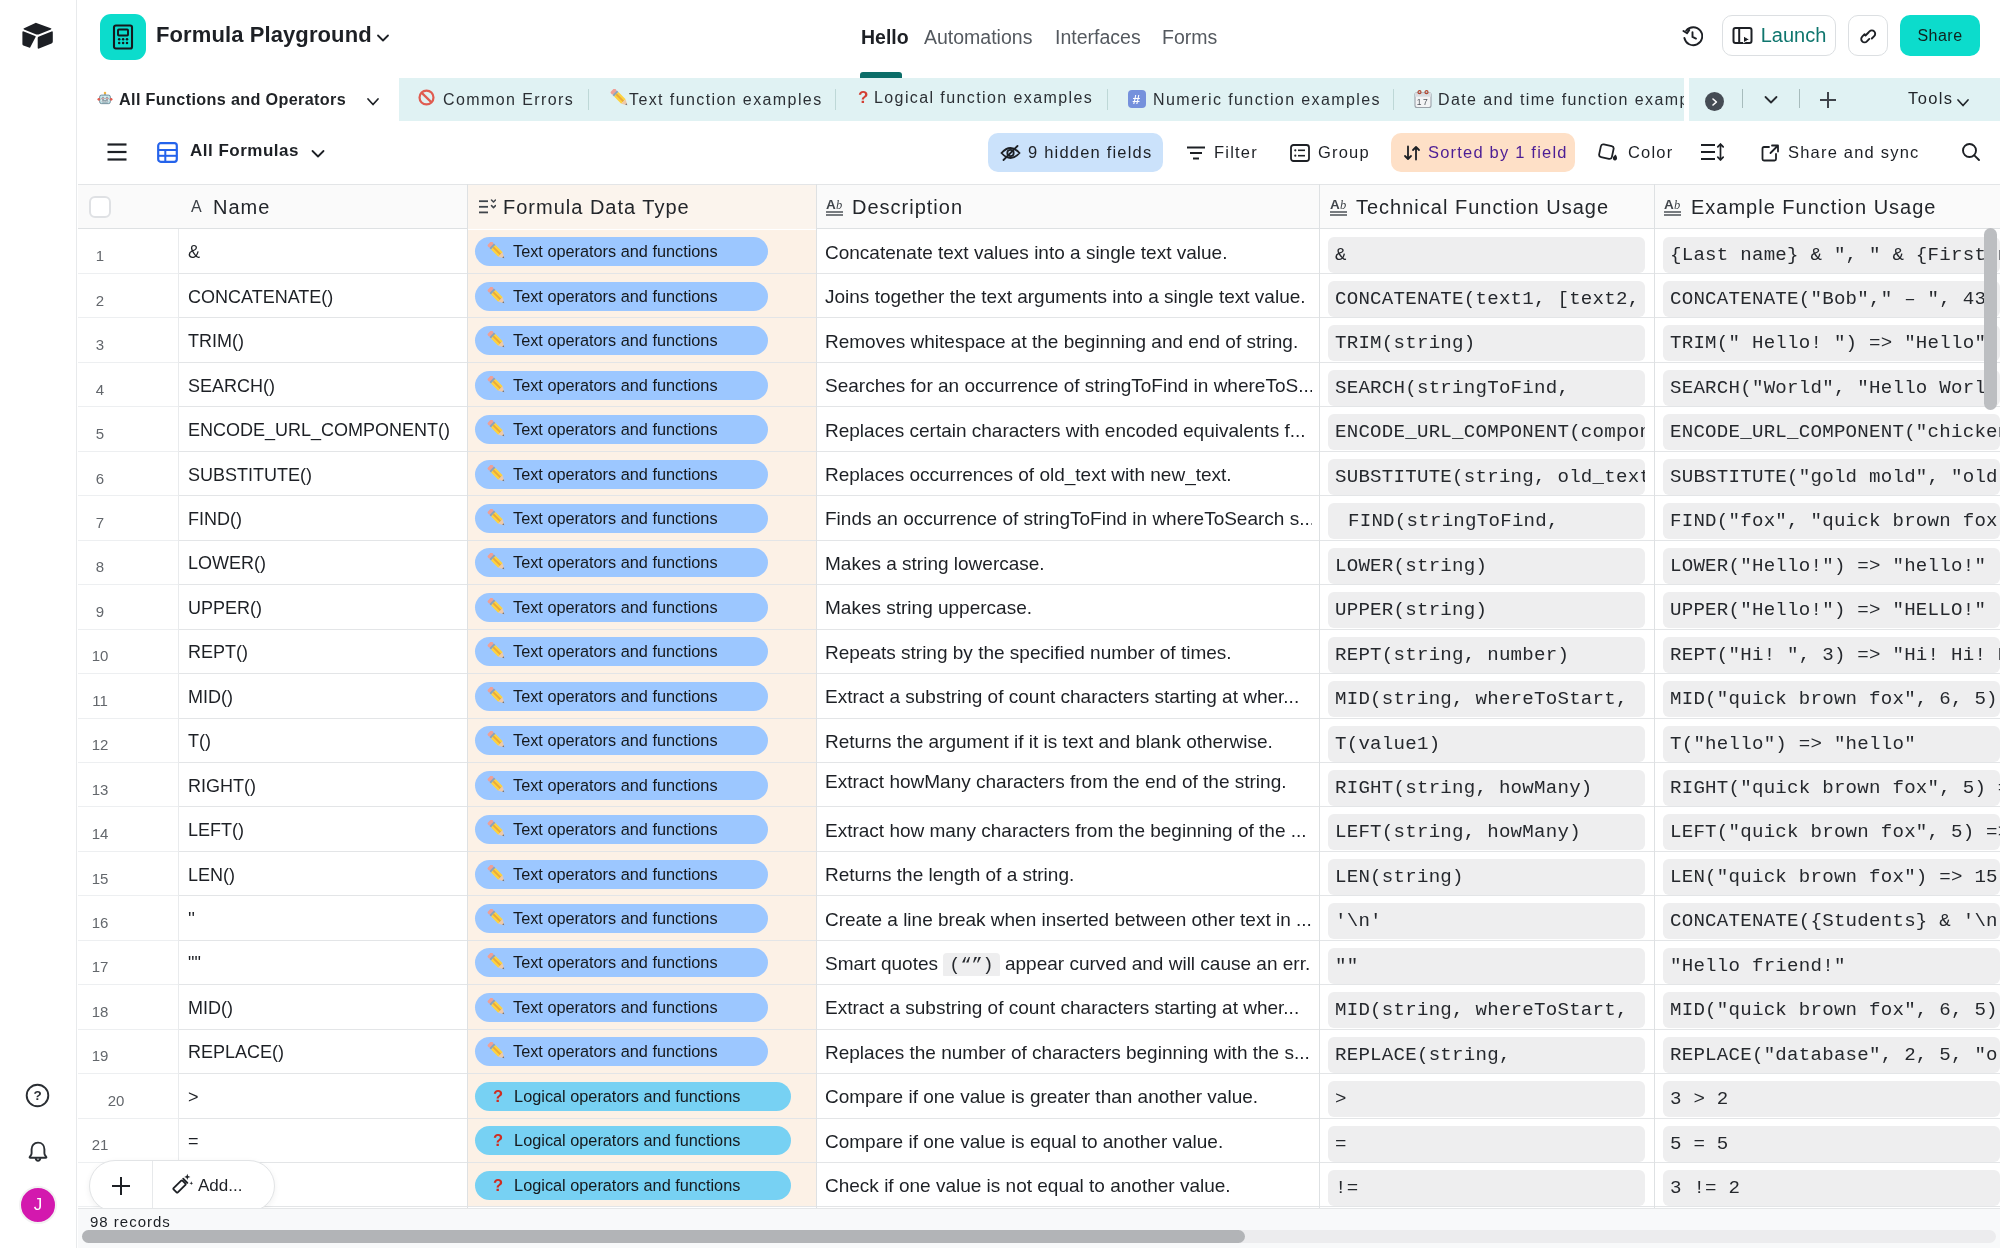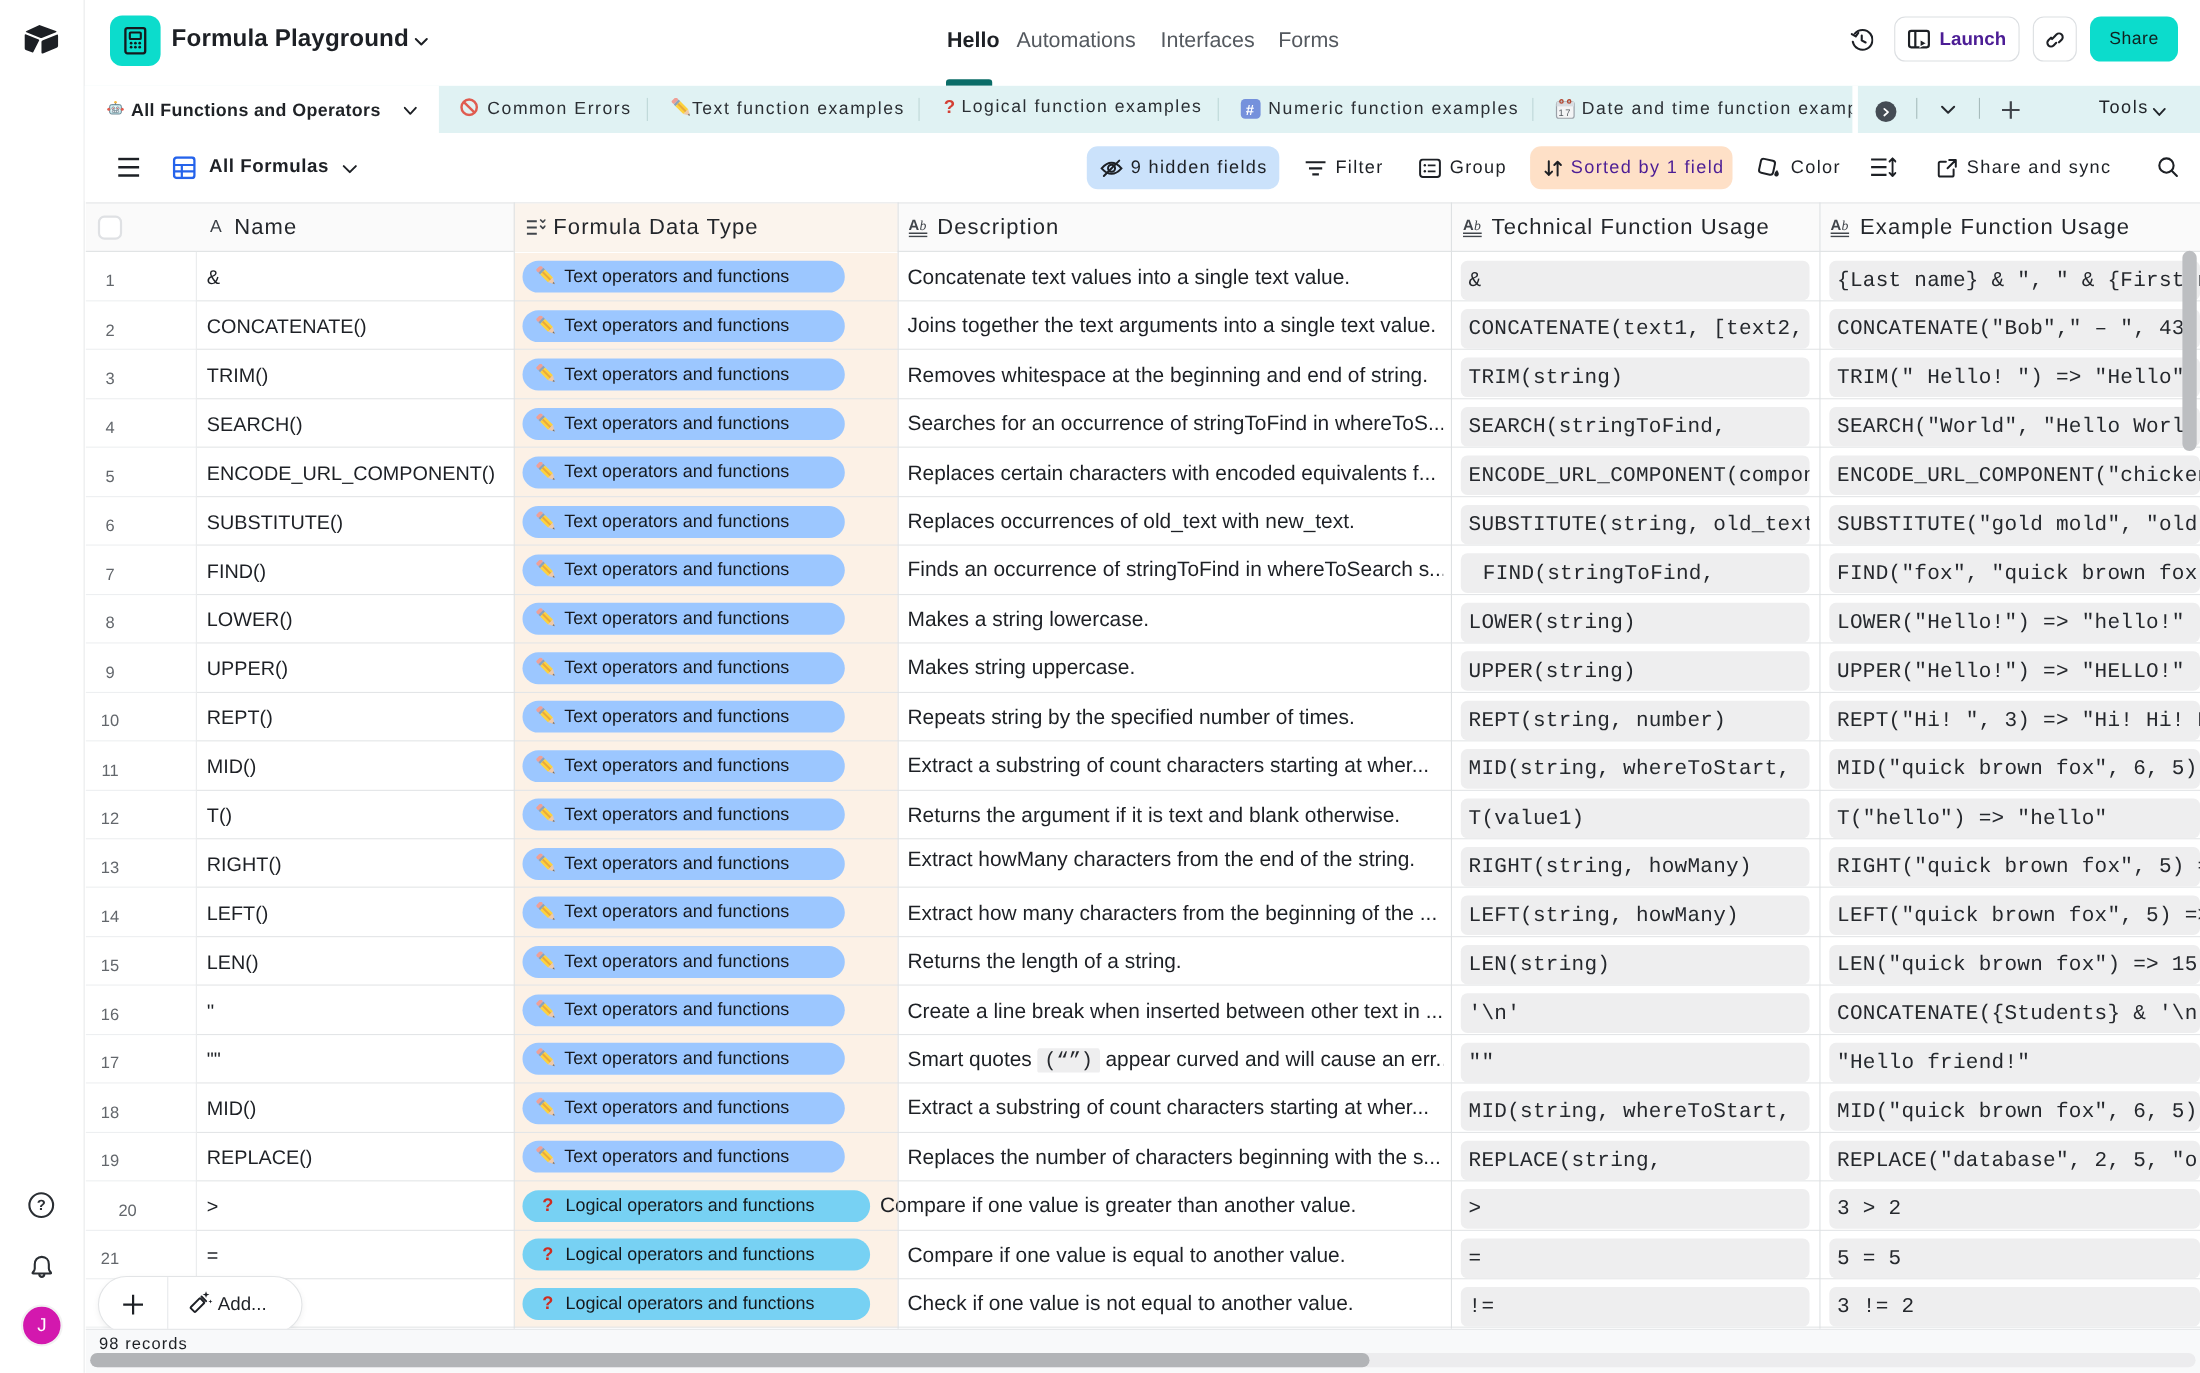--- a/index.html
+++ b/index.html
@@ -63,21 +63,21 @@
         <path d="M4.2 4.6 A 9 9 0 1 1 2.4 12" fill="none" stroke="#1d2025" stroke-width="1.9" stroke-linecap="round"></path>
         <path d="M1.7 4.2 L4.7 7.2 M4.7 7.2 L7.7 4.6" fill="none" stroke="#1d2025" stroke-width="1.9" stroke-linecap="round" stroke-linejoin="round" transform="rotate(-14 4.7 5.7)"></path>
         <path d="M10.5 6.2 L10.5 10.8 L14 12.6" fill="none" stroke="#1d2025" stroke-width="1.9" stroke-linecap="round"></path>
       </svg></div>
 <div class="abs" style="left:1722px;top:15px;width:114px;height:41px;border:1px solid #dcdfe2;border-radius:10px;background:#fff;display:flex;align-items:center;justify-content:center;gap:8px">
       <svg width="21" height="20" viewBox="0 0 21 20" style="">
         <rect x="1.5" y="2" width="18" height="15" rx="2" fill="none" stroke="#1d2025" stroke-width="2"></rect>
         <line x1="7.2" y1="2" x2="7.2" y2="17" stroke="#1d2025" stroke-width="2"></line>
         <path d="M11.5 10 L17.5 13.4 L11.5 16.8 Z" fill="#1d2025" stroke="#fff" stroke-width="1"></path>
       </svg>
-      <span style="font-size:17px;font-weight:700;color:#4c1d95">Launch</span>
+      <span style="font-size:20px;font-weight:400;color:#0f766e">Launch</span>
     </div>
 <div class="abs" style="left:1848px;top:15px;width:40px;height:41px;border:1px solid #dcdfe2;border-radius:10px;background:#fff;display:flex;align-items:center;justify-content:center">
       <svg width="20" height="20" viewBox="0 0 20 20" style="">
         <path d="M8.5 11.5 L11.5 8.5 M7.6 10.2 L5.2 12.6 A 3.3 3.3 0 0 0 9.9 17.3 L12.3 14.9 M10.1 9.8 L12.5 7.4 A 3.3 3.3 0 0 1 17.2 12.1 L14.8 14.5" transform="translate(-1,-2)" fill="none" stroke="#1d2025" stroke-width="1.9" stroke-linecap="round"></path>
       </svg>
     </div>
 <div class="abs" style="left:1900px;top:15px;width:80px;height:41px;border-radius:10px;background:#0cdccc;display:flex;align-items:center;justify-content:center;font-size:16px;font-weight:500;color:#10221f;letter-spacing:0.5px">Share</div>
 <div class="abs" style="left:77px;top:78px;width:1923px;height:43px;background:#e0f2f3"></div>
 <div class="abs" style="left:77px;top:78px;width:322px;height:43px;background:#fff"></div>
 <div class="tab" style="left:97px;top:88px;gap:6px">
@@ -653,21 +653,21 @@
 <div class="chip" style="left:1328px;top:1036.6px;width:317px;height:36px;padding-left:7px"><span>REPLACE(string,</span></div>
 <div class="chip" style="left:1663px;top:1036.6px;width:337px;height:36px;padding-left:7px"><span>REPLACE("database", 2, 5, "o")</span></div>
 <div class="hline" style="left:78px;top:1117.5px;width:100px;background:#edeff1"></div>
 <div class="hline" style="left:178px;top:1117.5px;width:1822px"></div>
 <div class="num" style="left:96px;top:1091.8px">20</div>
 <div class="nametxt" style="left:188px;top:1086.8px">&gt;</div>
 <div class="pill" style="left:475px;top:1081.8px;width:316px;background:#77d1f3">
 <span style="font-weight:700;color:#cf2c20;font-size:16.5px;margin:0 11px 0 6px">?</span>
 <span>Logical operators and functions</span>
     </div>
-<div class="desctxt" style="left:800px;top:1086.3px">Compare if one value is greater than another value.</div>
+<div class="desctxt" style="left:825px;top:1086.3px">Compare if one value is greater than another value.</div>
 <div class="chip" style="left:1328px;top:1081.1px;width:317px;height:36px;padding-left:7px"><span>&gt;</span></div>
 <div class="chip" style="left:1663px;top:1081.1px;width:337px;height:36px;padding-left:7px"><span>3 &gt; 2</span></div>
 <div class="hline" style="left:78px;top:1162.0px;width:100px;background:#edeff1"></div>
 <div class="hline" style="left:178px;top:1162.0px;width:1822px"></div>
 <div class="num" style="left:80px;top:1136.2px">21</div>
 <div class="nametxt" style="left:188px;top:1131.2px">=</div>
 <div class="pill" style="left:475px;top:1126.2px;width:316px;background:#77d1f3">
 <span style="font-weight:700;color:#cf2c20;font-size:16.5px;margin:0 11px 0 6px">?</span>
 <span>Logical operators and functions</span>
     </div>

